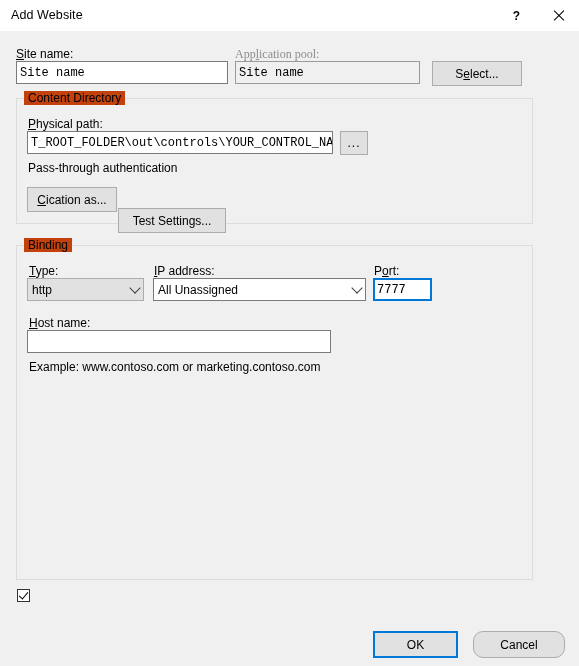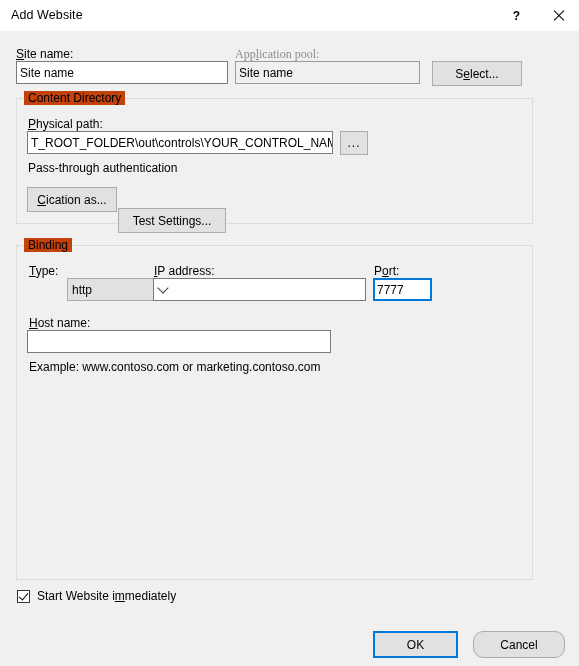--- a/index.html
+++ b/index.html
@@ -69,21 +69,21 @@
     white-space: nowrap;
   }
   .lbl.disabled { color: #8d8d8d; }
   .ul { text-decoration: underline; }
 
   .txtbox {
     position: absolute;
     box-sizing: border-box;
     border: 1px solid #7a7a7a;
     background: #ffffff;
-    font-family: Liberation Sans, sans-serif;
+    font-family: Liberation Mono, monospace;
     font-size: 12px;
     color: #000;
     padding: 0 0 0 3px;
     line-height: 21px;
     height: 23px;
     outline: none;
   }
   .txtbox.readonlygrey {
     background: #f0f0f0;
     border: 1px solid #9a9a9a;
@@ -247,45 +247,45 @@
 <button class="btn" style="left:118px; top:187px; width:108px;margin-top:21px;">
     <span>Test Settin</span>
     <span class="ul">g</span>
     <span>s...</span>
   </button>
 
 <div class="groupbox" style="left:16px; top:245px; width:517px; height:335px;"></div>
 <div class="groupbox-title" style="left:24px; top:238px;">Binding</div>
 
 <div class="lbl" style="left:29px; top:264px;"><span class="ul">T</span><span>ype:</span></div>
-<div class="combo greyed" style="left:27px; top:278px; width:117px;margin-left:40px;">
+<div class="combo greyed" style="left:27px; top:278px; width:117px;">
   <span class="combo-text">http</span>
   <span class="combo-arrow">
       <i class="chev"></i>
     </span>
 </div>
 
 <div class="lbl" style="left:154px; top:264px;"><span class="ul">I</span><span>P address:</span></div>
 <div class="combo" style="left:153px; top:278px; width:213px;">
+  <span class="combo-text">All Unassigned</span>
   <span class="combo-arrow">
       <i class="chev"></i>
     </span>
 </div>
 
 <div class="lbl" style="left:374px; top:264px;"><span>P</span><span class="ul">o</span><span>rt:</span></div>
 <input class="txtbox focused" style="left: 373px; top: 278px; width: 59px;" value="7777">
 
 <div class="lbl" style="left:29px; top:316px;"><span class="ul">H</span><span>ost name:</span></div>
 <input class="txtbox" style="left: 27px; top: 330px; width: 304px;" value="">
 
 <div class="lbl" style="left:29px; top:360px;">Example: www.contoso.com or marketing.contoso.com</div>
 
 <div class="checkrow" style="left:17px; top:589px;">
   <span class="checkbox checked"></span>
-  <span class="checkrow-label"><span>Start Website i</span><span class="ul">m</span><span>mediately</span></span>
 </div>
 
 <button class="btn default" style="left:373px; top:631px; width:85px; height:27px;">
     <span>OK</span>
   </button>
 <button class="btn" style="left:473px; top:631px; width:92px; height:27px;border-radius:10px;">
     <span>Cancel</span>
   </button>
 
 </body></html>

